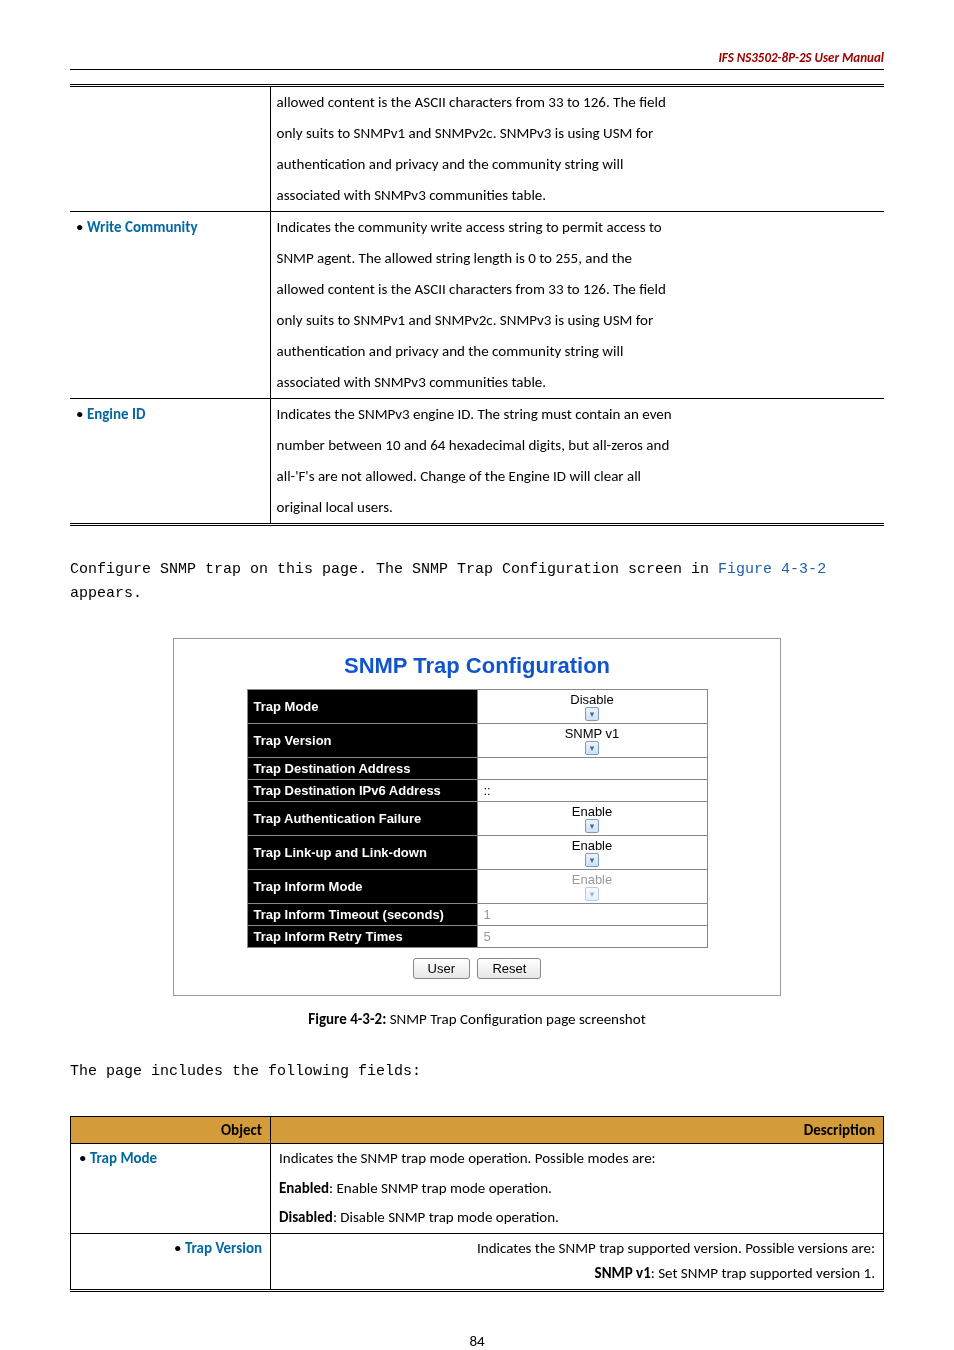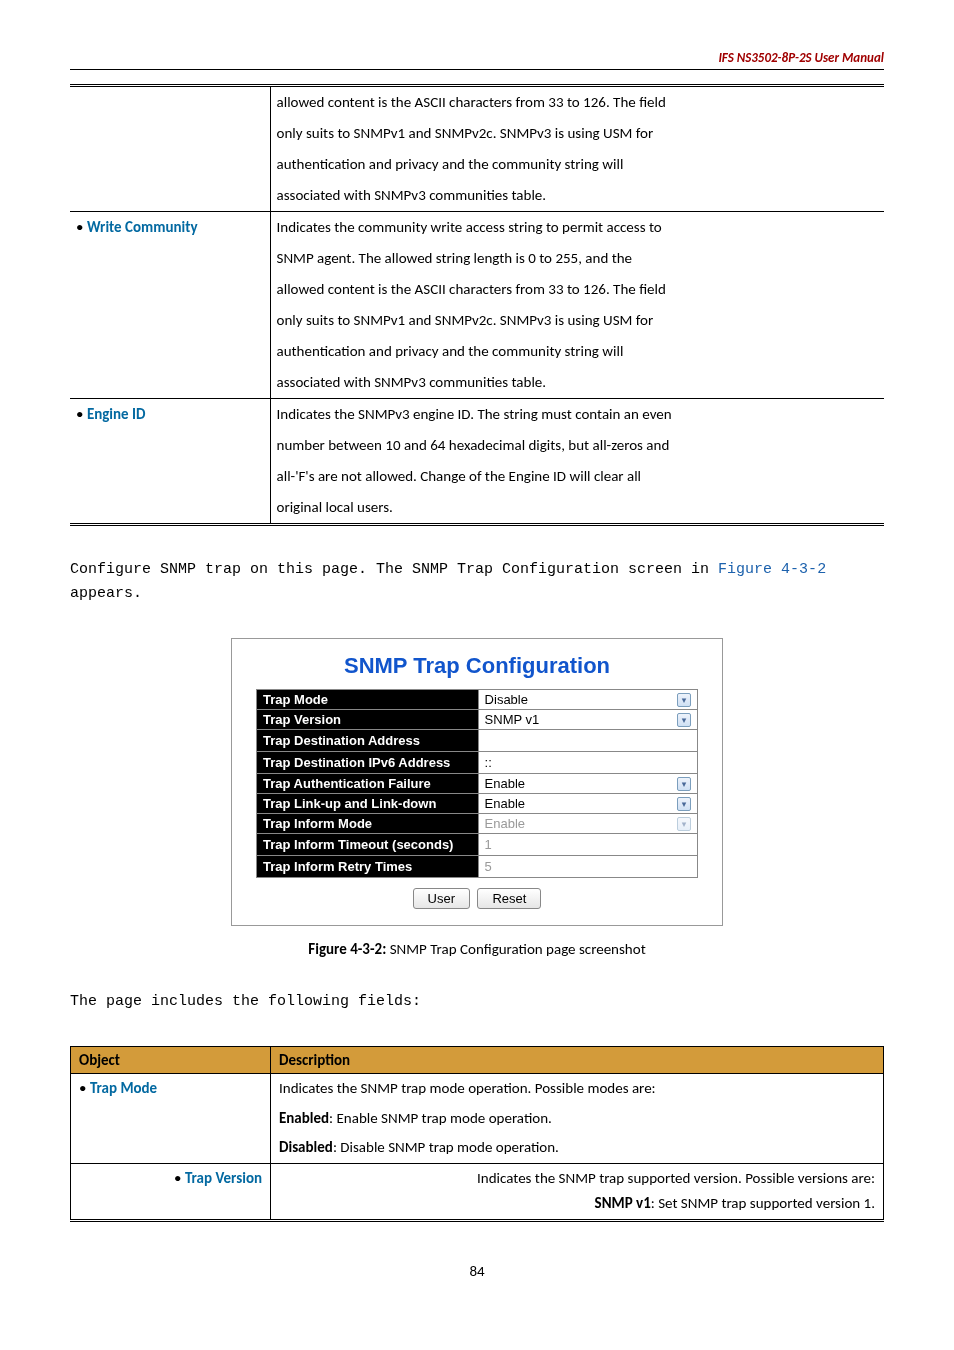--- a/index.html
+++ b/index.html
@@ -37,21 +37,21 @@
   td.obj-cell { width: 200px; border-right: 1px solid #000; }
   .obj-label { color: #0369a1; font-weight: bold; }
   .bullet { color: #000; }
   p.body { margin: 32px 0; line-height: 1.6; font-family: Liberation Mono, monospace; }
   .fig-ref { color: #1d62ad; }
   .panel-wrap { text-align: center; margin: 10px 0 14px 0; }
   .panel {
     display: inline-block;
     border: 1px solid #999;
     padding: 14px 24px 16px 24px;
-    width: 492px;
+    width: 608px;
     text-align: center;
   }
   .panel-title {
     color: #1155cc;
     font-weight: bold;
     font-size: 22px;
     font-family: Arial, sans-serif;
     margin-bottom: 10px;
   }
   table.config {
@@ -67,21 +67,21 @@
   }
   table.config th {
     background: #000;
     color: #fff;
     font-weight: bold;
     width: 230px;
   }
   table.config td { background: #fff; width: 230px; position: relative; }
   .sel {
     display: flex; justify-content: space-between; align-items: center;
-    font-family: Tahoma, Arial, sans-serif; font-size: 13px;
+    font-family: Tahoma, Arial, sans-serif; font-size: 13px; flex-direction: column;
   }
   .sel-arrow {
     width: 14px; height: 14px; border: 1px solid #7b9ebd;
     border-radius: 2px; display: inline-flex; align-items: center;
     justify-content: center; background: linear-gradient(#eef3fb,#cfe0f4);
     font-size: 9px; color: #4a6a99;
   }
   .inp { width: 100%; border: none; font-family: Tahoma, Arial, sans-serif; font-size: 13px; padding: 1px 0; background: transparent; }
   .disabled-text { color: #9a9a9a; }
   .btn-row { margin-top: 10px; }
@@ -93,21 +93,21 @@
     font-family: Tahoma, Arial, sans-serif;
     font-size: 13px;
     background: linear-gradient(#fff,#e6e6e6);
     margin: 0 2px;
     cursor: pointer;
   }
   .caption { text-align: center; margin: 12px 0 22px 0; }
   table.fields { width: 100%; border-collapse: collapse; }
   table.fields th {
     background: #d39b3a;
-    text-align: left;
+    text-align: right;
     padding: 4px 8px;
     border: 1px solid #000;
     font-weight: bold;
   }
   table.fields td {
     border-left: 1px solid #000;
     border-right: 1px solid #000;
     padding: 2px 8px;
     vertical-align: top;
     line-height: 1.7;

